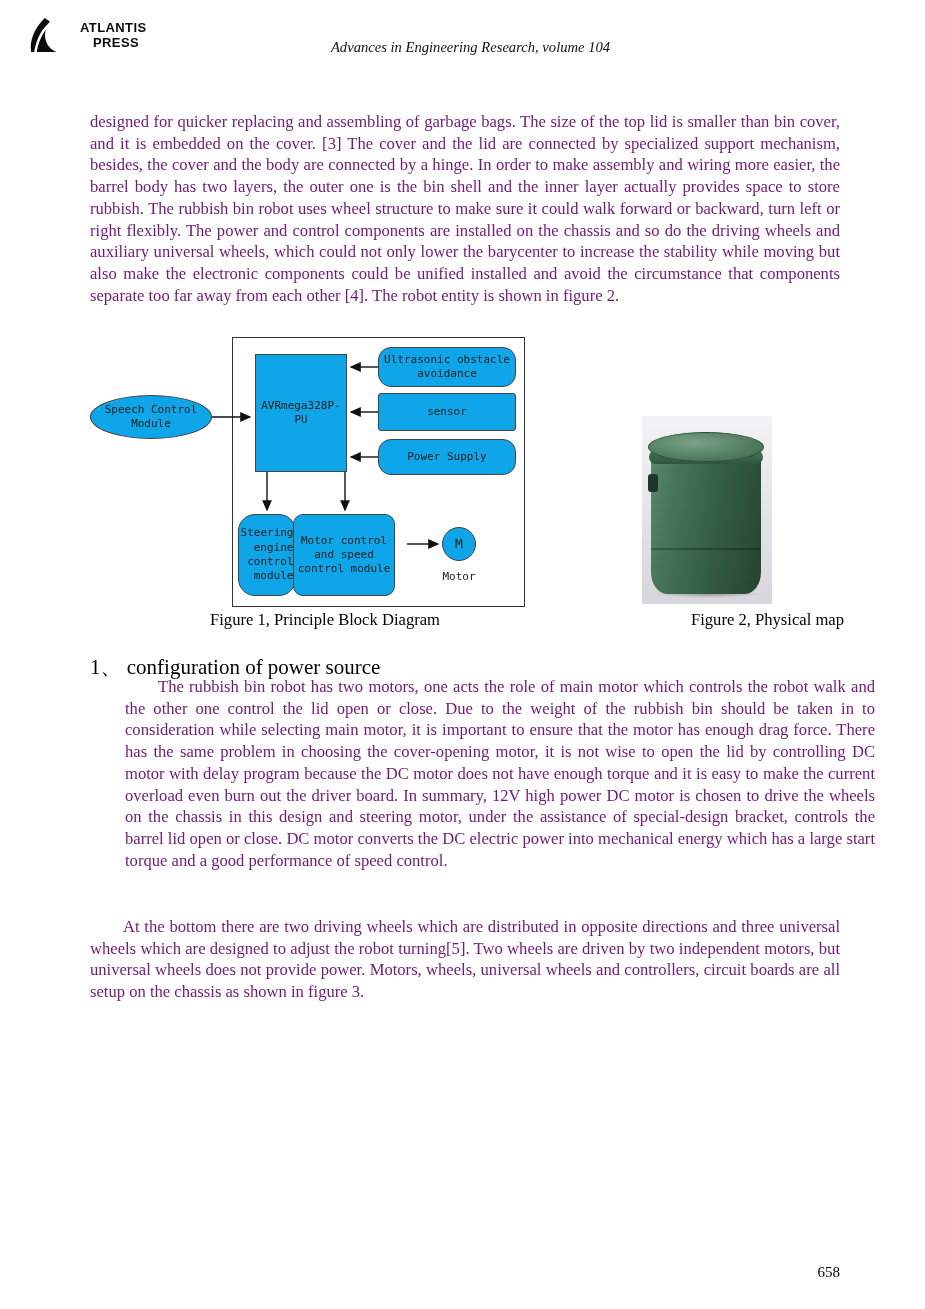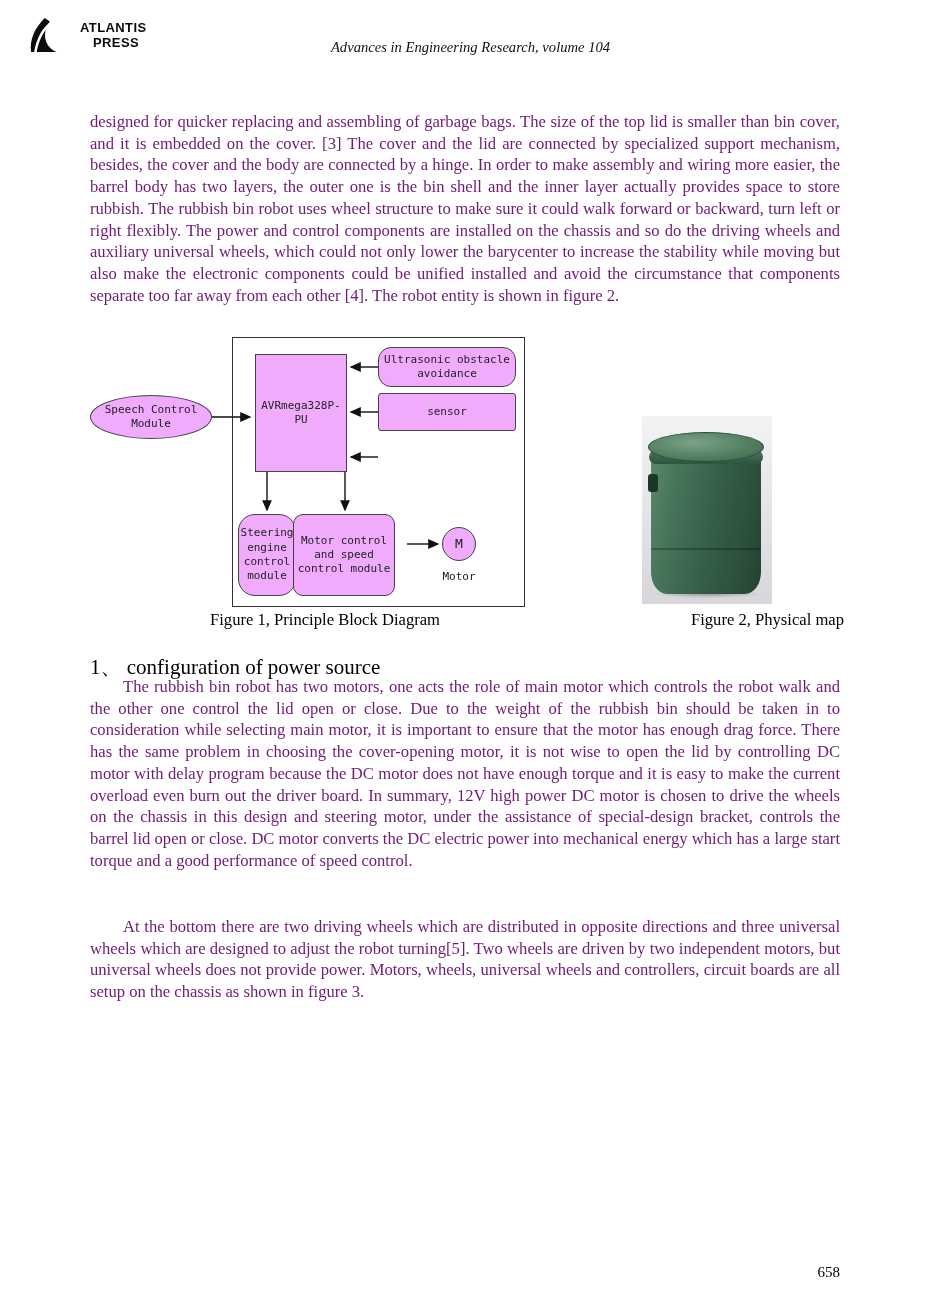--- a/index.html
+++ b/index.html
@@ -22,40 +22,40 @@
 
   
   .para {
     position:absolute; left:90px; width:750px;
     font-size:16.6px; line-height:21.7px; text-align:justify; color:#701a75;
   }
   .para.indent { text-indent:33px; }
   .heading { position:absolute; left:90px; font-size:21px;font-family:Liberation Serif, serif; }
   .p1 { top:111px; }
   .h1 { top:653px; }
-  .p2 { top:676px; }
+  .p2 { top:676px;margin-left:35px; }
   .h2 { top:894px; }
   .p3 { top:916px; }
 
   
   .fig1 {
     position:absolute; left:90px; top:337px; width:440px; height:272px;
     font-family:"DejaVu Sans Mono", monospace; font-size:11px; color:#222;
   }
   .frame { position:absolute; left:142px; top:0; width:293px; height:270px; border:1px solid #333; background:transparent; }
   .dbox {
-    position:absolute; border:1px solid #444; background:#f0abfc;
+    position:absolute; border:1px solid #444; background:#0ea5e9;
     display:flex; align-items:center; justify-content:center; text-align:center; line-height:1.3; padding:2px;
   }
   .b-mcu      { left:165px; top:17px;  width:92px;  height:118px; }
   .b-ultra    { left:288px; top:10px;  width:138px; height:40px; border-radius:13px; }
   .b-sensor   { left:288px; top:56px;  width:138px; height:38px; border-radius:3px; }
   .b-power    { left:288px; top:102px; width:138px; height:36px; border-radius:13px; }
   .b-speech   { left:0;     top:58px;  width:122px; height:44px; border-radius:50%; }
-  .b-steer    { left:148px; top:177px; width:58px;  height:82px; border-radius:17px; }
+  .b-steer    { left:148px; top:177px; width:58px;  height:82px; border-radius:17px;text-align:right; }
   .b-motorctl { left:203px; top:177px; width:102px; height:82px; border-radius:10px; }
   .b-mcircle  { left:352px; top:190px; width:34px;  height:34px; border-radius:50%; font-size:13px; }
   .motor-label{ position:absolute; left:337px; top:233px; width:64px; text-align:center; }
   .arrows { position:absolute; left:0; top:0; pointer-events:none; }
 
   
   .photo {
     position:absolute; left:642px; top:416px; width:130px; height:188px;
     background:linear-gradient(180deg,#f3f3f5 0%, #e3e3e7 55%, #d6d6db 100%);
     overflow:hidden;
@@ -114,20 +114,21 @@
 
   <div class="para p1">designed for quicker replacing and assembling of garbage bags. The size of the top lid is smaller than bin cover, and it is embedded on the cover. [3] The cover and the lid are connected by specialized support mechanism, besides, the cover and the body are connected by a hinge. In order to make assembly and wiring more easier, the barrel body has two layers, the outer one is the bin shell and the inner layer actually provides space to store rubbish. The rubbish bin robot uses wheel structure to make sure it could walk forward or backward, turn left or right flexibly. The power and control components are installed on the chassis and so do the driving wheels and auxiliary universal wheels, which could not only lower the barycenter to increase the stability while moving but also make the electronic components could be unified installed and avoid the circumstance that components separate too far away from each other [4]. The robot entity is shown in figure 2.</div>
 
   <div class="fig1">
     <div class="frame"></div>
 
     <div class="dbox b-speech">Speech Control Module</div>
     <div class="dbox b-mcu">AVRmega328P-PU</div>
     <div class="dbox b-ultra">Ultrasonic obstacle avoidance</div>
     <div class="dbox b-sensor">sensor</div>
+    <div class="dbox b-power">Power Supply</div>
     <div class="dbox b-steer">Steering engine control module</div>
     <div class="dbox b-motorctl">Motor control and speed control module</div>
     <div class="dbox b-mcircle">M</div>
     <div class="motor-label">Motor</div>
 
     <svg class="arrows" width="440" height="272">
       <defs>
         <marker id="arw" markerWidth="9" markerHeight="8" refX="7" refY="3.5" orient="auto">
           <path d="M0,0 L8,3.5 L0,7 Z" fill="#111"></path>
         </marker>

